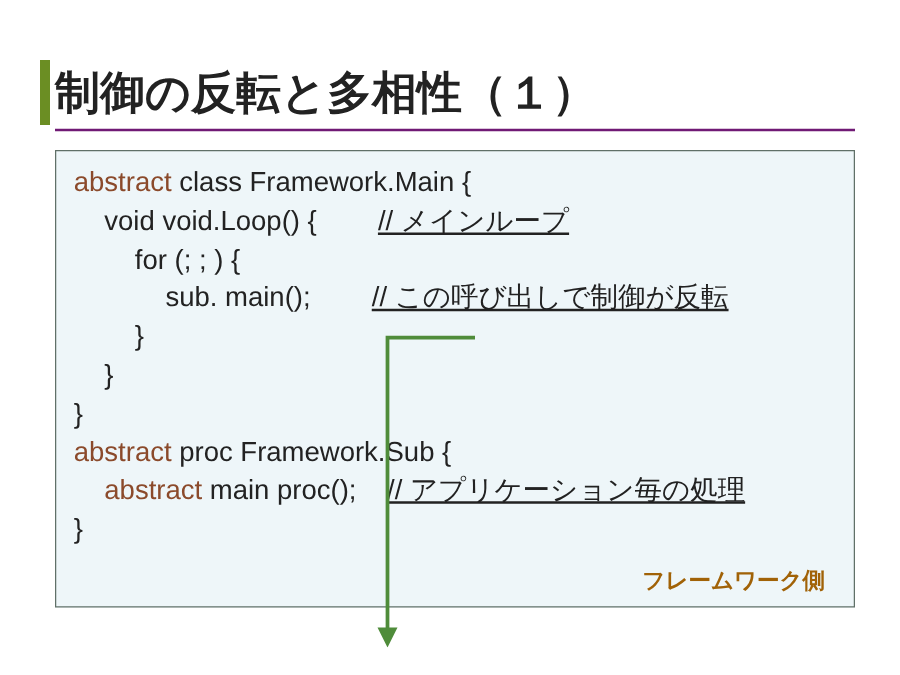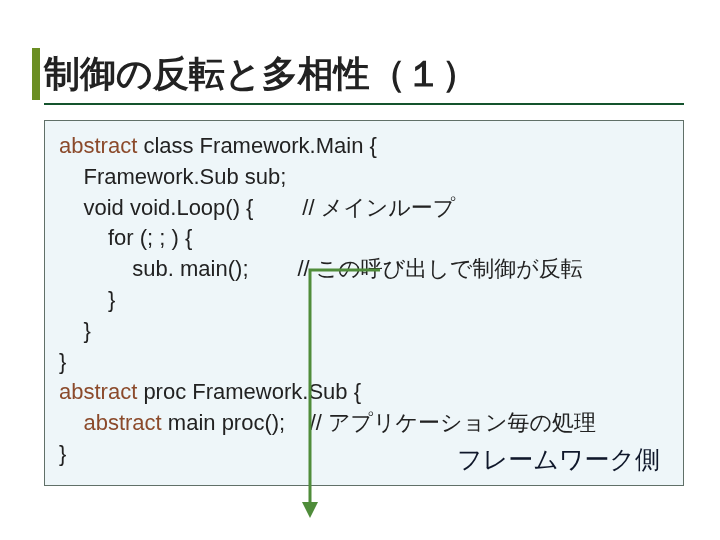--- a/index.html
+++ b/index.html
@@ -18,69 +18,69 @@
     width: 8px;
     height: 52px;
     background: #6b8e23;
   }
   .title {
     position: absolute;
     left: 44px;
     top: 50px;
     font-size: 36px;
     color: #222;
-    border-bottom: 2px solid #14532d;
+    border-bottom: 2px solid #701a75;
     width: 640px;
     padding-bottom: 4px;
     letter-spacing: 0px;
   }
   .code-box {
     position: absolute;
     left: 44px;
     top: 120px;
     width: 640px;
     height: 366px;
     background: #eef6f9;
     border: 1px solid #607068;
     padding: 10px 14px;
     font-size: 22px;
     line-height: 1.4;
     font-family: "Trebuchet MS", "Segoe UI", sans-serif;
     color: #222;
   }
   .code-line { white-space: pre; }
   .kw { color: #8b4a2b; }
-  .cmt { font-family: "MS PGothic", Meiryo, sans-serif; }
+  .cmt { font-family: "MS PGothic", Meiryo, sans-serif; text-decoration: underline; }
   .label-framework {
     position: absolute;
     right: 60px;
     bottom: 64px;
-    color: #0f172a;
-    font-size: 25px;
+    color: #a16207;
+    font-size: 18px;
     font-family: "MS PGothic", Meiryo, sans-serif;
+    font-weight: bold;
   }
   .arrow-svg {
     position: absolute;
     left: 210px;
     top: 260px;
     width: 180px;
     height: 258px;
     pointer-events: none;
   }
 </style>
 </head>
 <body>
 
 <div class="accent-bar"></div>
 
 <h1 class="title">制御の反転と多相性（１）</h1>
 
 <div class="code-box">
   <div class="code-line"><span class="kw">abstract</span><span> class Framework.Main {</span></div>
-  <div class="code-line">    Framework.Sub sub;</div>
   <div class="code-line"><span>    void void.Loop() {        </span><span class="cmt">// メインループ</span></div>
   <div class="code-line">        for (; ; ) {</div>
   <div class="code-line"><span>            sub. main();        </span><span class="cmt">// この呼び出しで制御が反転</span></div>
   <div class="code-line">        }</div>
   <div class="code-line">    }</div>
   <div class="code-line">}</div>
   <div class="code-line"><span class="kw">abstract</span><span> proc Framework.Sub {</span></div>
   <div class="code-line"><span class="kw">    abstract</span><span> main proc();    </span><span class="cmt">// アプリケーション毎の処理</span></div>
   <div class="code-line">}</div>
 </div>

